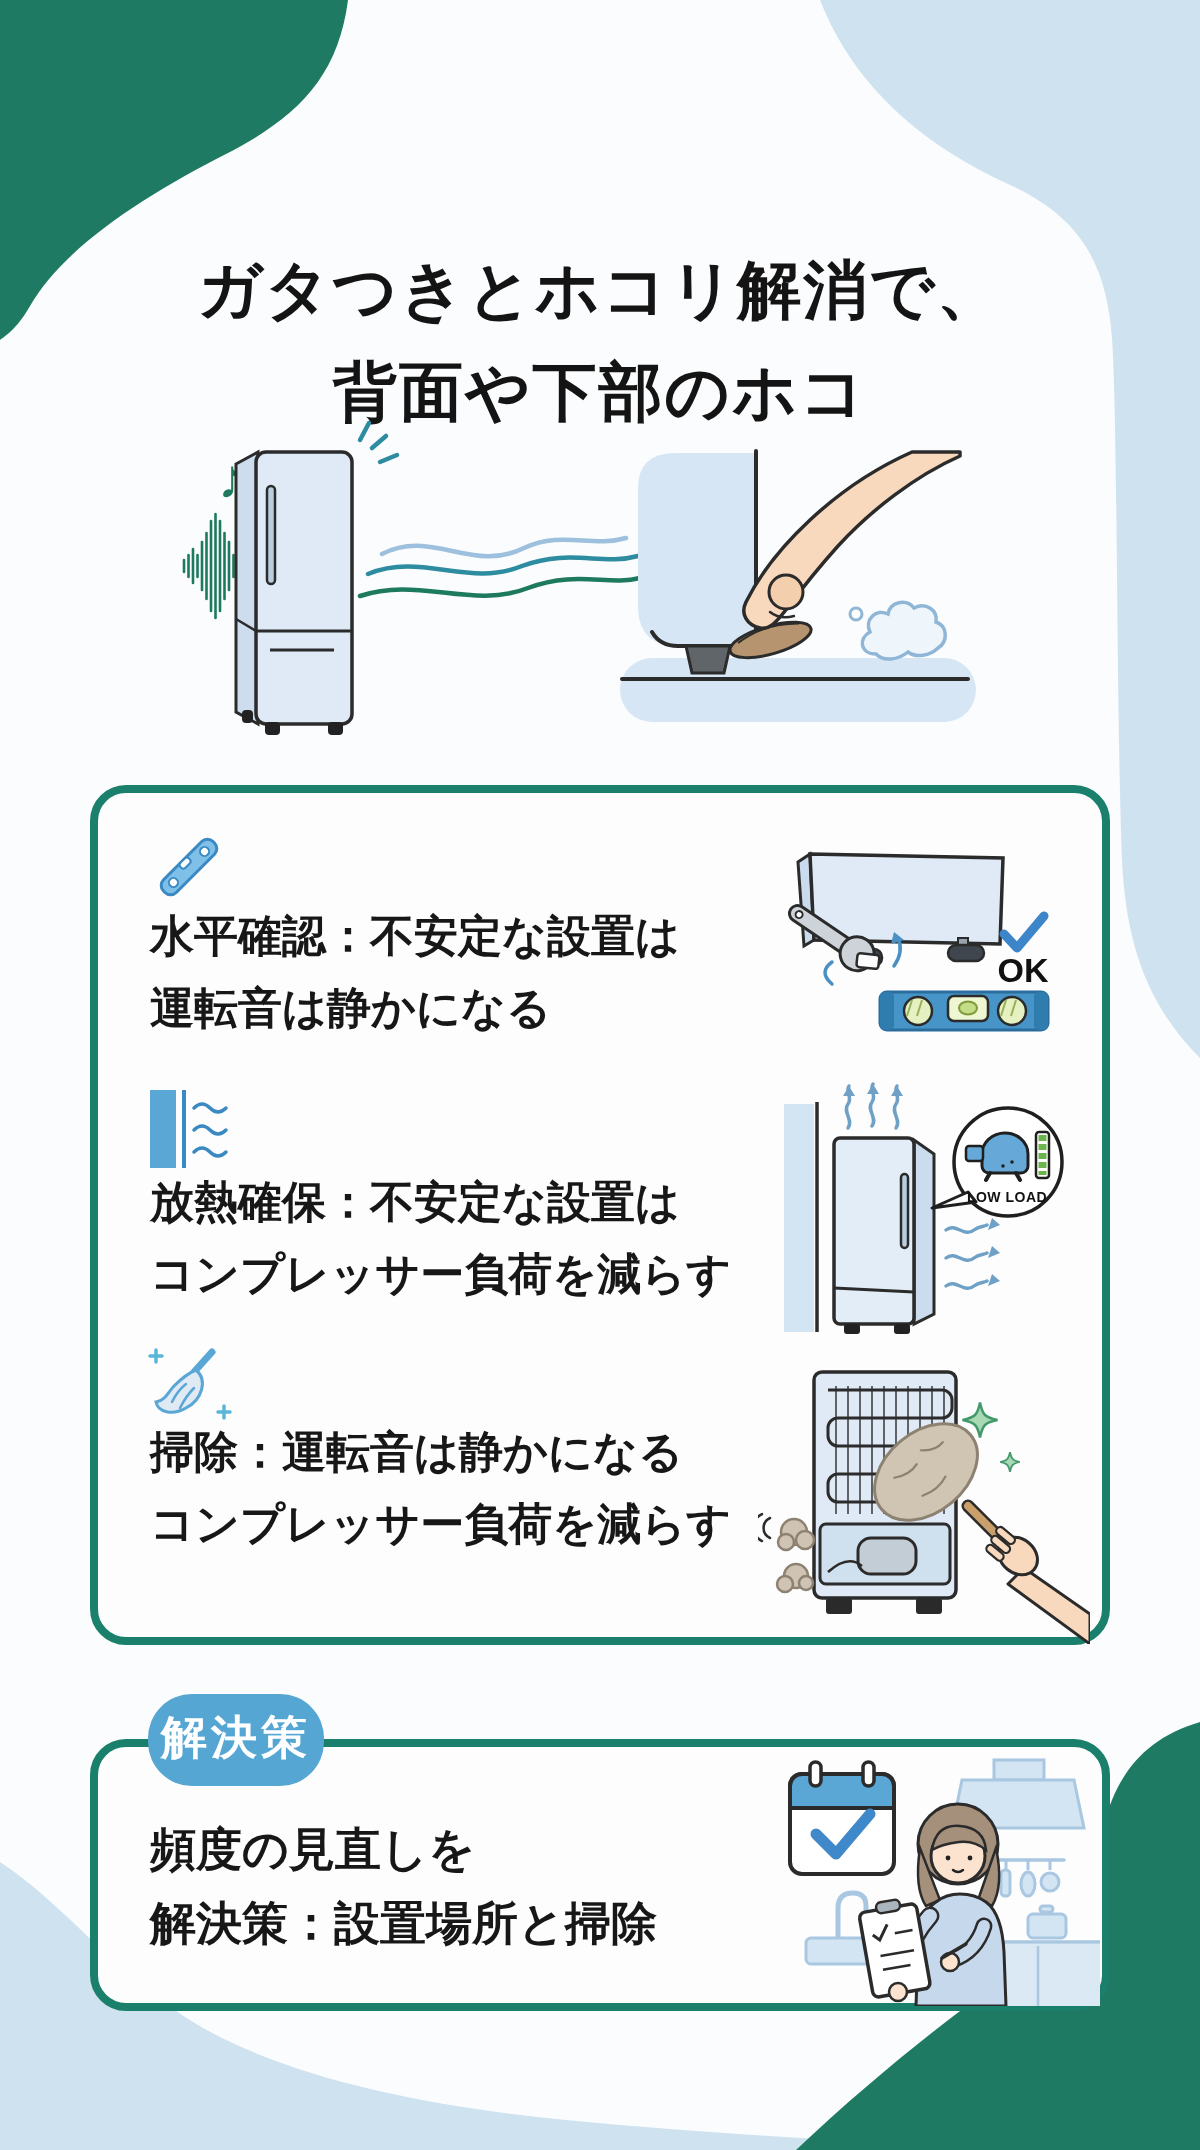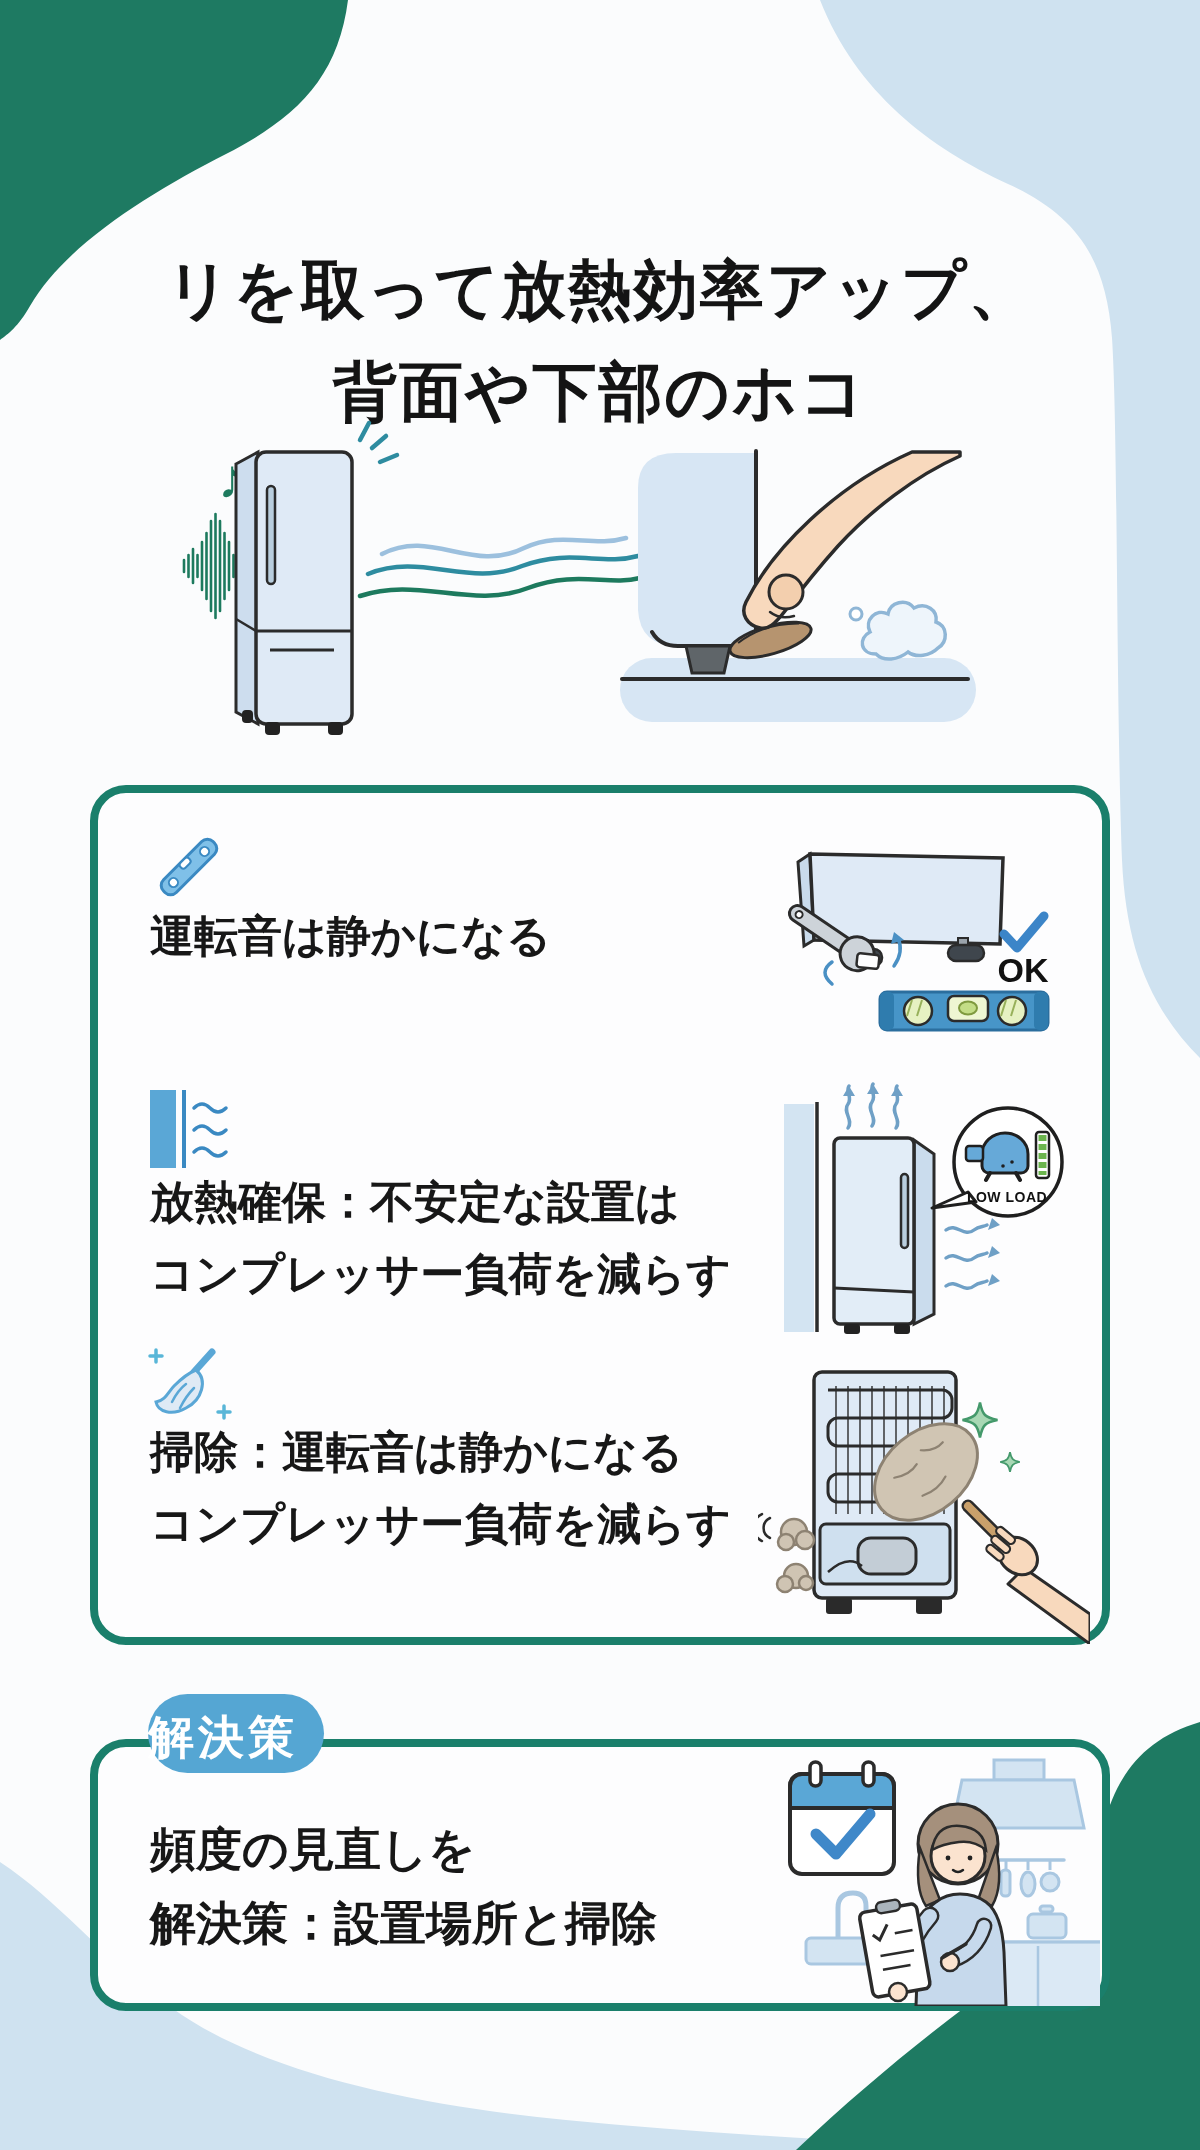--- a/index.html
+++ b/index.html
@@ -39,23 +39,23 @@
   .illus{z-index:2;}
   .il1{left:760px;top:828px;width:320px;height:240px;}
   .il2{left:760px;top:1082px;width:320px;height:278px;}
   .il3{left:758px;top:1356px;width:332px;height:288px;}
   
   .solution-box{
     left:90px;top:1739px;width:1020px;height:272px;box-sizing:border-box;z-index:1;
     background:#fdfdfe;border:8px solid #1a7f6b;border-radius:36px;
   }
   .badge{
-    left:148px;top:1694px;width:176px;height:79px;z-index:3;
+    left:148px;top:1694px;width:176px;height:92px;z-index:3;
     background:#55a6d3;border-radius:44px;color:#ffffff;
-    font-size:46px;font-weight:800;line-height:86px;letter-spacing:4px;
+    font-size:46px;font-weight:800;text-align:center;line-height:86px;letter-spacing:4px;
   }
   .solution-text{
     left:150px;top:1812px;width:560px;z-index:2;
     font-size:46px;font-weight:800;line-height:74px;color:#171717;
   }
   .solution-text span{display:block;}
   .il4{left:640px;top:1756px;width:460px;height:250px;z-index:2;}
 </style>
 </head>
 <body>
@@ -63,21 +63,21 @@
 <div class="canvas">
 
   <svg class="abs blobs" viewBox="0 0 1200 2150" aria-hidden="true">
     <path fill="#cfe2f0" d="M820,0 C856,92 930,148 1008,184 C1076,215 1106,258 1112,338 C1118,430 1116,700 1122,860 C1126,948 1150,1008 1200,1058 L1200,0 Z"></path>
     <path fill="#cfe2f0" d="M0,1862 C58,1900 96,1952 172,2008 C266,2076 424,2106 566,2120 C706,2134 856,2141 1016,2150 L0,2150 Z"></path>
     <path fill="#1e7a62" d="M0,0 H348 C338,78 296,118 226,154 C150,193 66,244 30,306 C18,327 8,334 0,340 Z"></path>
     <path fill="#1e7a62" d="M1200,1722 C1146,1738 1118,1772 1104,1824 C1086,1892 1058,1940 1002,1980 C938,2026 868,2082 796,2150 L1200,2150 Z"></path>
   </svg>
 
   <h1 class="abs title">
-    <span>リを取って放熱効率アップ、</span>
+    <span>ガタつきとホコリ解消で、</span>
     <span>背面や下部のホコ</span>
   </h1>
 
   <svg class="abs hero" viewBox="0 0 820 320">
 
     <rect x="450" y="242" width="356" height="64" rx="32" fill="#d7e6f4"></rect>
 
     <text x="62" y="82" font-size="56" font-weight="700" fill="#1d7a5e" text-anchor="middle">♪</text>
 
     <path stroke="#1d7a5e" stroke-width="2.6" stroke-linecap="round" fill="none" d="M14,144 v12 M18.5,139 v22 M23,133 v34 M27.5,139 v22 M32,126 v48 M36.5,117 v66 M41,105 v90 M45.5,98 v104 M50,105 v90 M54.5,117 v66 M59,126 v48 M63.5,139 v22 M68,133 v34 M72.5,139 v22 M77,144 v12"></path>
@@ -131,20 +131,21 @@
 
   <svg class="abs tip-icon i1" viewBox="0 0 86 86">
     <g transform="rotate(-45 43 43)">
       <rect x="8" y="34" width="70" height="18" rx="8" fill="#7fc0e8" stroke="#3a89c2" stroke-width="3"></rect>
       <circle cx="21" cy="43" r="4.5" fill="#ffffff" stroke="#3a89c2" stroke-width="2"></circle>
       <circle cx="65" cy="43" r="4.5" fill="#ffffff" stroke="#3a89c2" stroke-width="2"></circle>
       <rect x="37" y="34" width="12" height="7" rx="3" fill="#ffffff" stroke="#3a89c2" stroke-width="2"></rect>
     </g>
   </svg>
   <div class="abs tip-text t1">
+    <span>水平確認：不安定な設置は</span>
     <span>運転音は静かになる</span>
   </div>
 
   <svg class="abs illus il1" viewBox="0 0 320 240">
     <polygon points="38,34 50,26 54,112 44,118" fill="#c9dbec" stroke="#2b2b2b" stroke-width="3"></polygon>
     <polygon points="50,26 243,30 240,116 54,112" fill="#dfeaf6" stroke="#2b2b2b" stroke-width="3.5"></polygon>
     <rect x="98" y="112" width="10" height="10" fill="#9aa3ab" stroke="#2b2b2b" stroke-width="2"></rect>
     <rect x="84" y="121" width="38" height="17" rx="8" fill="#3f464d" stroke="#2b2b2b" stroke-width="2.5"></rect>
     <rect x="198" y="110" width="10" height="9" fill="#9aa3ab" stroke="#2b2b2b" stroke-width="2"></rect>
     <rect x="188" y="117" width="36" height="16" rx="8" fill="#3f464d" stroke="#2b2b2b" stroke-width="2.5"></rect>

